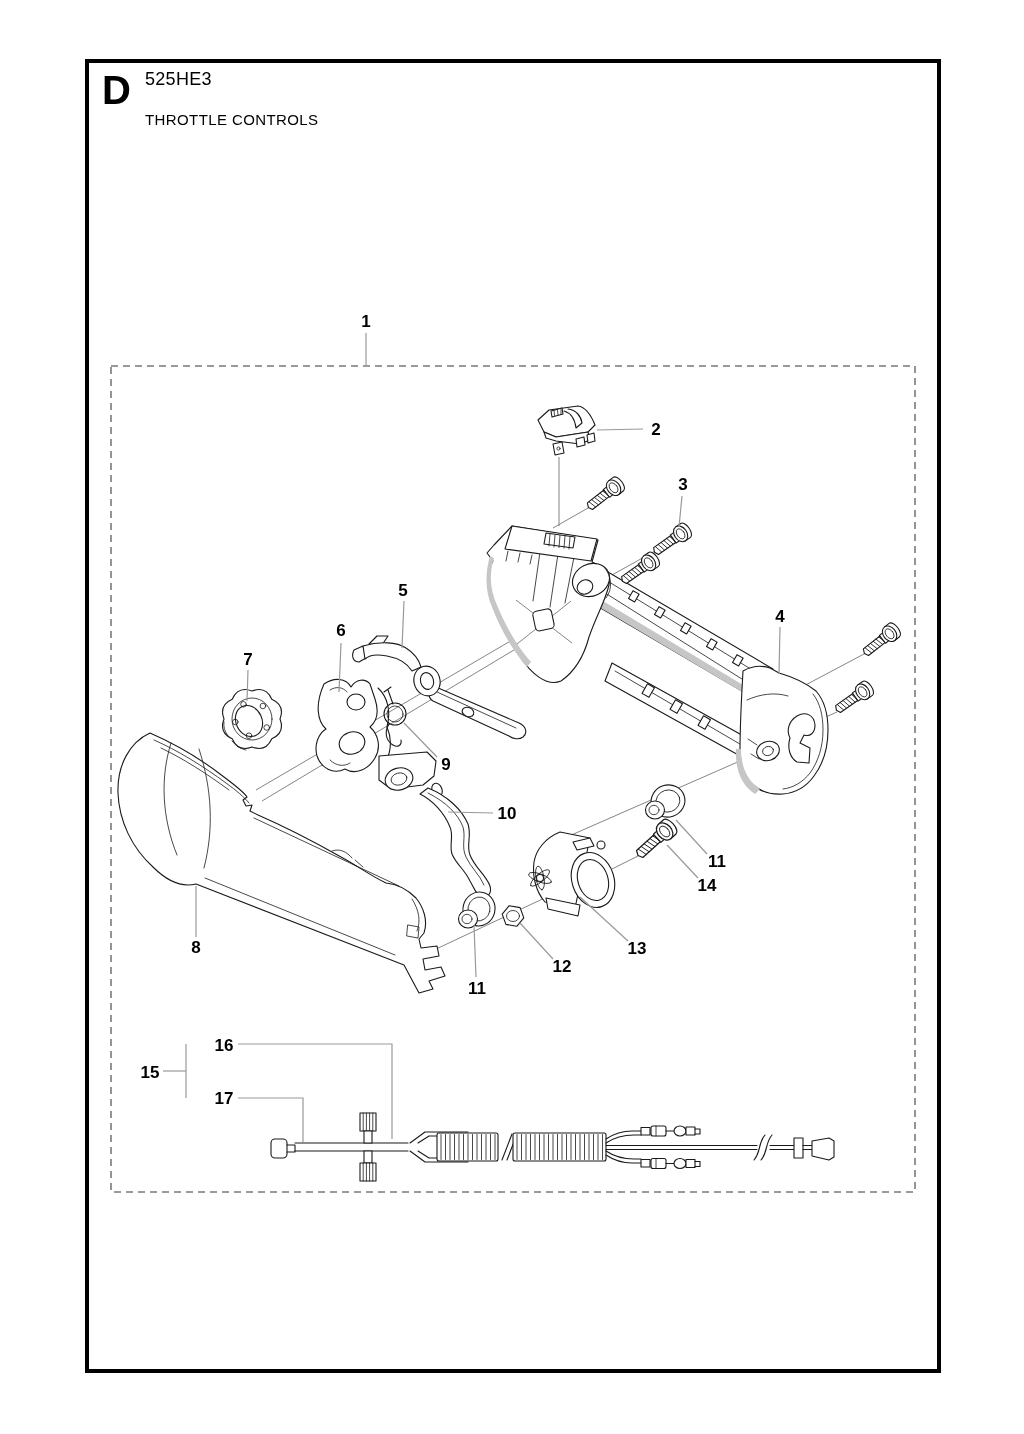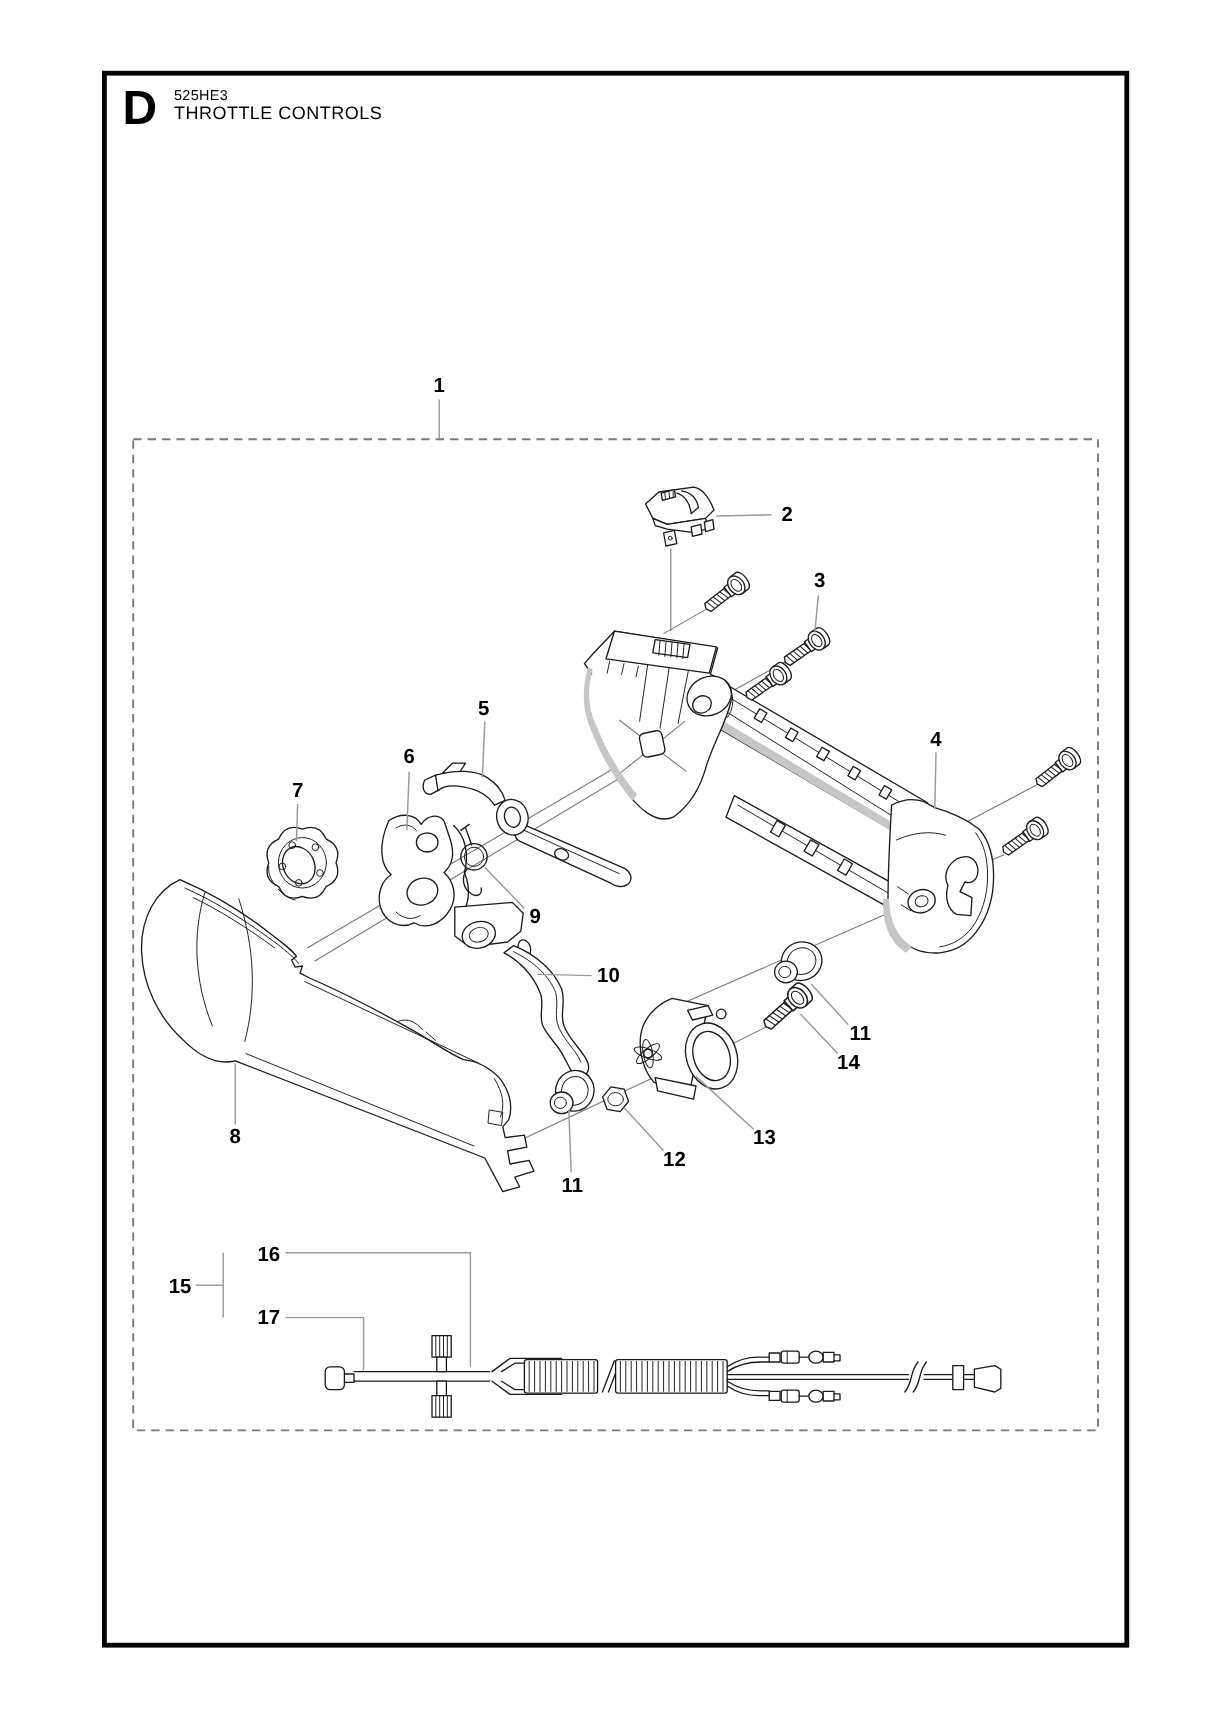--- a/index.html
+++ b/index.html
@@ -1,21 +1,21 @@
 <!DOCTYPE html>
 <html><head>
 <meta charset="utf-8">
 <style>
   html,body{margin:0;padding:0;background:#fff;}
   body{width:1024px;height:1434px;position:relative;font-family:"Liberation Sans",sans-serif;}
   .frame{position:absolute;left:85px;top:59px;width:848px;height:1306px;border:4px solid #000;background:#fff;}
   .hdr-letter{position:absolute;left:102px;top:70px;font-size:40px;font-weight:700;color:#000;line-height:1;}
   .hdr-stack{position:absolute;left:145px;top:71px;color:#000;}
-  .hdr-model{font-size:12px;line-height:16px;letter-spacing:.3px;}
-  .hdr-title{font-size:15px;line-height:16px;letter-spacing:.4px;}
+  .hdr-model{font-size:18px;line-height:16px;letter-spacing:.3px;}
+  .hdr-title{font-size:15px;line-height:16px;letter-spacing:.4px;margin-top:25px;}
   svg.diagram{position:absolute;left:0;top:0;width:1024px;height:1434px;}
   .ln{fill:none;stroke:#1a1a1a;stroke-width:1.1;stroke-linejoin:round;stroke-linecap:round;}
   .fw{fill:#ffffff;stroke:#1a1a1a;stroke-width:1.1;stroke-linejoin:round;stroke-linecap:round;}
   .thin{stroke-width:.8;}
   .cons{fill:none;stroke:#777;stroke-width:.9;}
   .shade{fill:#c6c6c6;stroke:none;}
   .dashbox{fill:none;stroke:#7a7a7a;stroke-width:1.6;stroke-dasharray:7 5;}
   .callout{font:700 17px "Liberation Sans",sans-serif;fill:#000;text-anchor:middle;dominant-baseline:central;}
   .leaderline{fill:none;stroke:#999;stroke-width:1.2;}
 </style>

